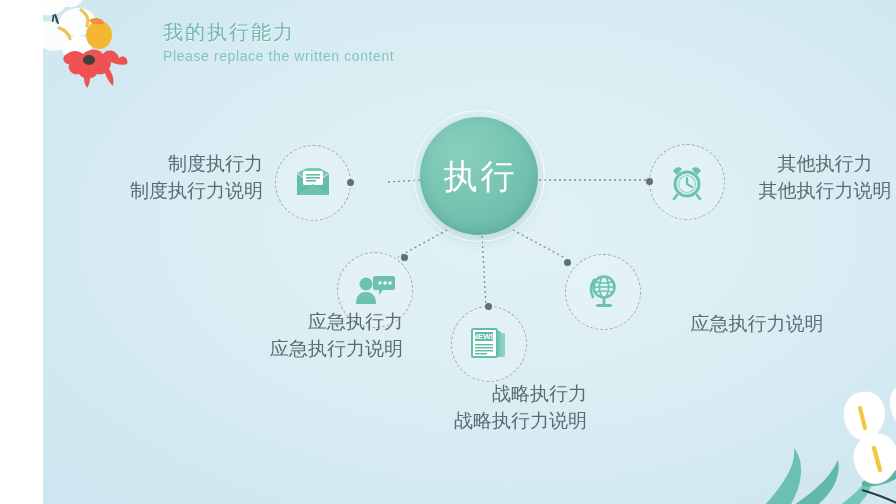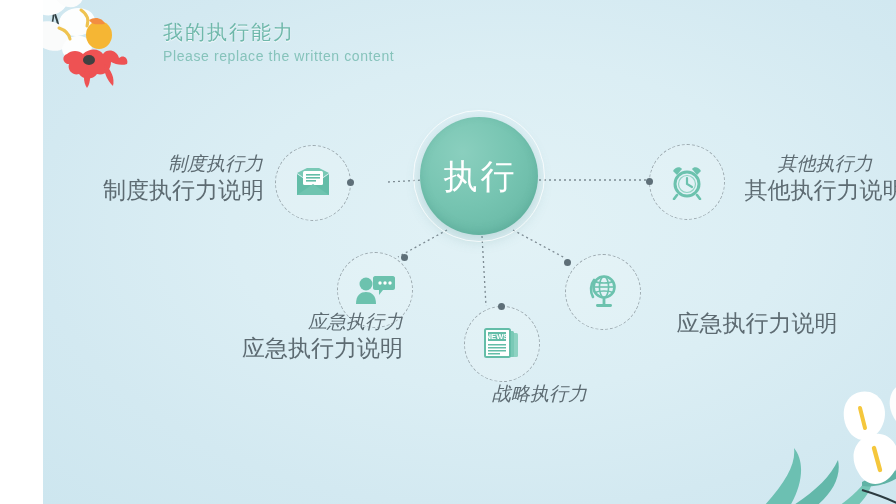--- a/index.html
+++ b/index.html
@@ -110,22 +110,22 @@
     background: #5e6f78;
   }
 
   
   .label {
     position: absolute;
     color: #5d6b72;
     line-height: 27px;
     white-space: nowrap;
   }
-  .label .l1 { font-size: 19px; display: block; font-style: italic; }
-  .label .l2 { font-size: 23px; display: block; }
+  .label .l1 { font-size: 19px; display: block; }
+  .label .l2 { font-size: 19px; display: block; }
   .label.right  { text-align: center; }
   .label.left   { text-align: right; }
   .label.center { text-align: right; }
 
   
   .deco { position: absolute; pointer-events: none; }
   .deco-tl { left: -18px; top: -20px; }
   .deco-br { right: -10px; bottom: -12px; }
 </style>
 </head>
@@ -244,40 +244,41 @@
         </g>
       </svg>
     </span>
     <span class="node-dot" style="right:4px; top:1px;"></span>
   </div>
   <div class="label center" style="left:140px; top:308px; width:220px;">
     <span class="l1">应急执行力</span>
     <span class="l2">应急执行力说明</span>
   </div>
 
-  <div class="node" style="left:421px; top:306px;text-decoration:underline;">
+  <div class="node" style="left:408px; top:306px;text-decoration:underline;">
     <span>
       <svg width="38" height="34" viewBox="0 0 38 34">
         <rect x="25" y="6" width="10" height="24" rx="1.5" fill="#8ed2c2"></rect>
         <rect x="21" y="4" width="10" height="26" rx="1.5" fill="#79c9b6"></rect>
         <rect x="2" y="2" width="25" height="28" rx="1.5" fill="#ffffff" stroke="#63bda8" stroke-width="2"></rect>
         <rect x="5" y="5" width="18" height="9" fill="#63bda8"></rect>
         <text x="14" y="12.4" font-family="'Liberation Sans', sans-serif" font-size="7.6" font-weight="bold" fill="#ffffff" text-anchor="middle">NEWS</text>
         <g fill="#63bda8">
           <rect x="5" y="17" width="18" height="1.5"></rect>
           <rect x="5" y="20" width="18" height="1.5"></rect>
           <rect x="5" y="23" width="18" height="1.5"></rect>
           <rect x="5" y="26" width="12" height="1.5"></rect>
         </g>
       </svg>
     </span>
     <span class="node-dot" style="left:33px; top:-4px;"></span>
   </div>
   <div class="label center" style="left:324px; top:380px; width:220px;">
     <span class="l1">战略执行力</span>
+    <span class="l2">战略执行力说明</span>
   </div>
 
   <div class="node" style="left:522px; top:254px;">
     <span>
       <svg width="36" height="36" viewBox="0 0 36 36">
         <circle cx="19" cy="13" r="10.5" fill="none" stroke="#6cc2ae" stroke-width="2.6"></circle>
         <ellipse cx="19" cy="13" rx="4.6" ry="10.5" fill="none" stroke="#6cc2ae" stroke-width="1.6"></ellipse>
         <path d="M8.5 13 L29.5 13" stroke="#6cc2ae" stroke-width="1.6"></path>
         <path d="M10 7.5 C14 9.5 24 9.5 28 7.5" stroke="#6cc2ae" stroke-width="1.4" fill="none"></path>
         <path d="M10 18.5 C14 16.5 24 16.5 28 18.5" stroke="#6cc2ae" stroke-width="1.4" fill="none"></path>

